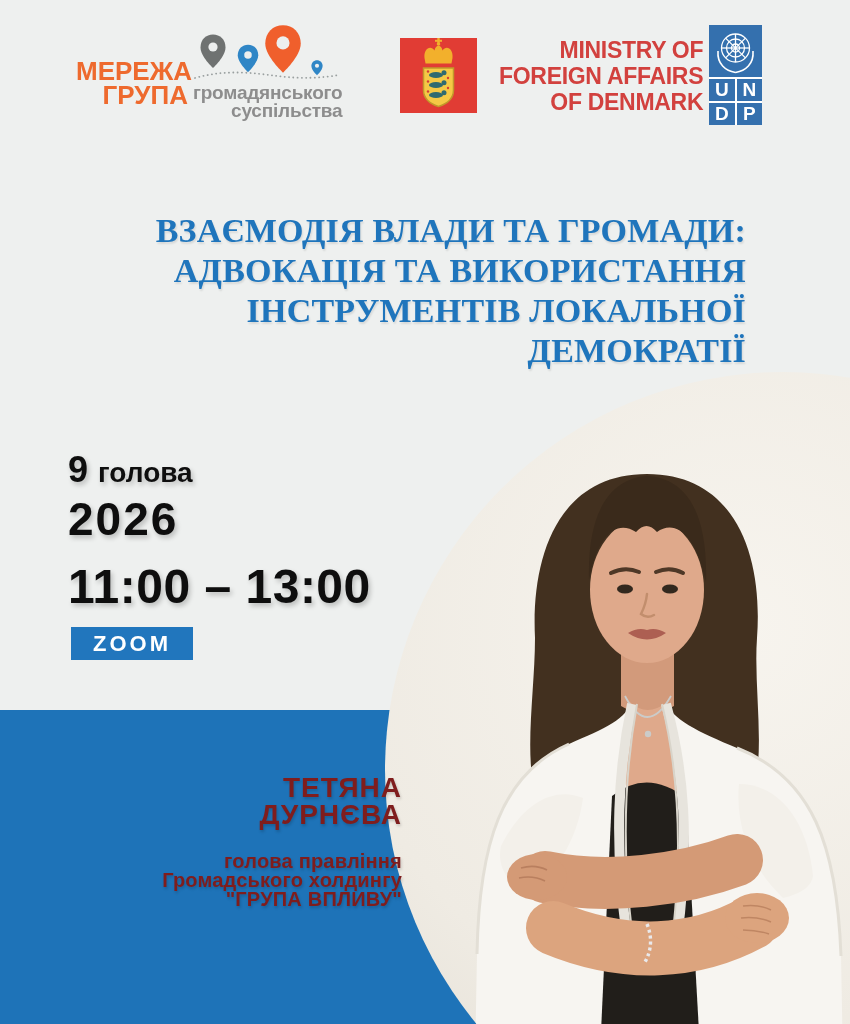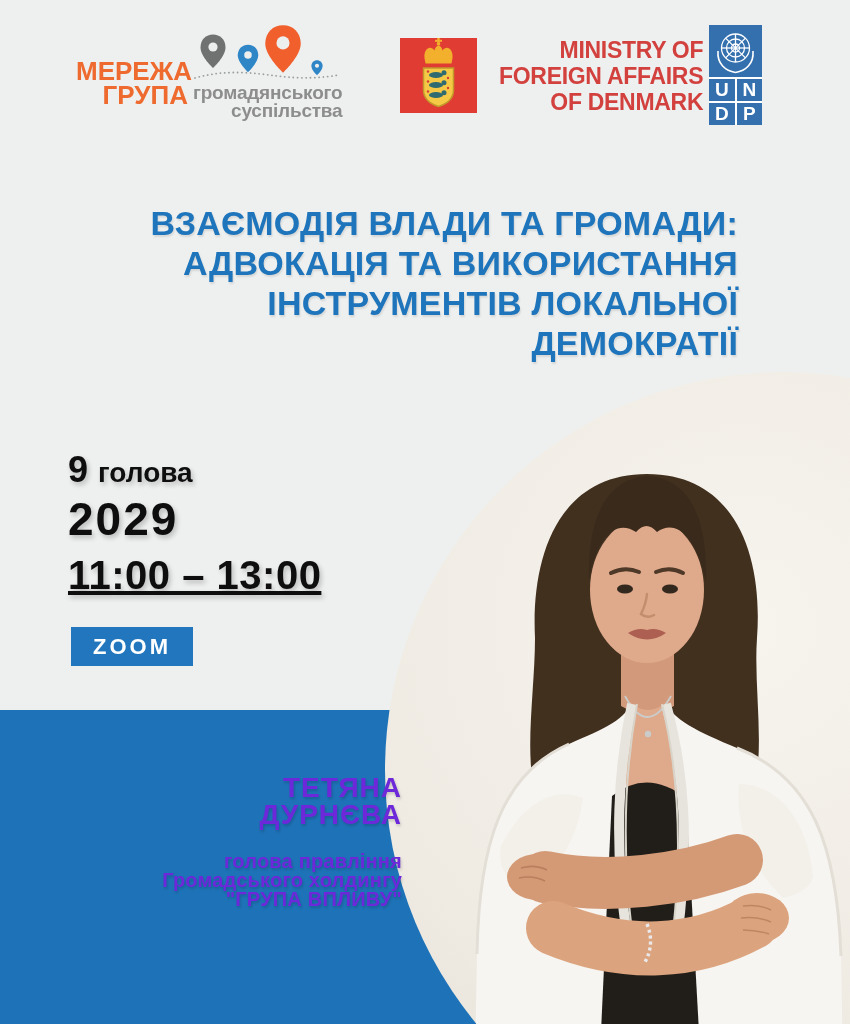--- a/index.html
+++ b/index.html
@@ -48,37 +48,37 @@
     letter-spacing:0.2px; text-shadow:1px 2px 2px rgba(0,0,0,0.10);
   }
 
   .date-block {
     position:absolute; left:68px; top:450px; color:#0e0e0e; font-weight:900;
     text-shadow:2px 3px 5px rgba(0,0,0,0.22);
   }
   .date-line1 { font-size:36px; line-height:40px; }
   .date-line1 .month { font-size:28px; }
   .date-year  { font-size:46px; line-height:48px; letter-spacing:2px; margin-top:2px; }
-  .date-time  { font-size:40px; line-height:40px; margin-top:12px; letter-spacing:0.5px;text-decoration:underline; }
+  .date-time  { font-size:48px; line-height:40px; margin-top:24px; letter-spacing:0.5px; }
 
   .zoom-badge {
-    position:absolute; left:71px; top:627px; width:122px; height:39px;
+    position:absolute; left:71px; top:627px; width:122px; height:33px;
     background:#2176bd; color:#fff; display:flex; align-items:center;
     justify-content:center; font-size:22px; font-weight:900; letter-spacing:3px;
   }
 
   
   .panel { position:absolute; left:0; top:710px; width:850px; height:314px; background:#1e73b8; }
 
   .photo-circle {
     position:absolute; left:385px; top:372px; width:796px; height:796px;
     border-radius:50%; overflow:hidden;
   }
 
-  .speaker { position:absolute; left:72px; top:774px; width:330px; color:#6d28d9; }
+  .speaker { position:absolute; left:72px; top:774px; width:330px; color:#7f1d1d; }
   .speaker-name {
     font-size:28px; font-weight:900; line-height:27px; letter-spacing:1px;
     text-shadow:1px 2px 3px rgba(0,0,0,0.18);
   }
   .speaker-role {
     margin-top:24px; font-size:20px; font-weight:700; line-height:19px;
     letter-spacing:0.2px; text-shadow:1px 2px 3px rgba(0,0,0,0.18);
   }
 </style>
 </head>
@@ -151,31 +151,31 @@
           <path d="M9 26 C 8 39 16.5 46 26.5 47.5 M44 26 C 45 39 36.5 46 26.5 47.5" stroke-width="1.6"></path>
         </g>
       </svg>
     </div>
     <div class="undp-cell">U</div>
     <div class="undp-cell">N</div>
     <div class="undp-cell">D</div>
     <div class="undp-cell">P</div>
   </div>
 
-  <h1 class="title pre" style="margin:0;">ВЗАЄМОДІЯ ВЛАДИ ТА ГРОМАДИ:
+  <h1 class="title pre" style="margin:8px;font-family:Liberation Serif, serif;">ВЗАЄМОДІЯ ВЛАДИ ТА ГРОМАДИ:
 АДВОКАЦІЯ ТА ВИКОРИСТАННЯ
 ІНСТРУМЕНТІВ ЛОКАЛЬНОЇ
 ДЕМОКРАТІЇ</h1>
 
   <div class="date-block">
     <div class="date-line1">
       <span>9</span>
       <span class="month">голова</span>
     </div>
-    <div class="date-year">2029</div>
+    <div class="date-year">2026</div>
     <div class="date-time">11:00 – 13:00</div>
   </div>
 
   <div class="zoom-badge">ZOOM</div>
 
   <div class="panel"></div>
 
   <div class="photo-circle">
     <svg width="796" height="796" viewBox="0 0 796 796" aria-hidden="true">
       <defs>

